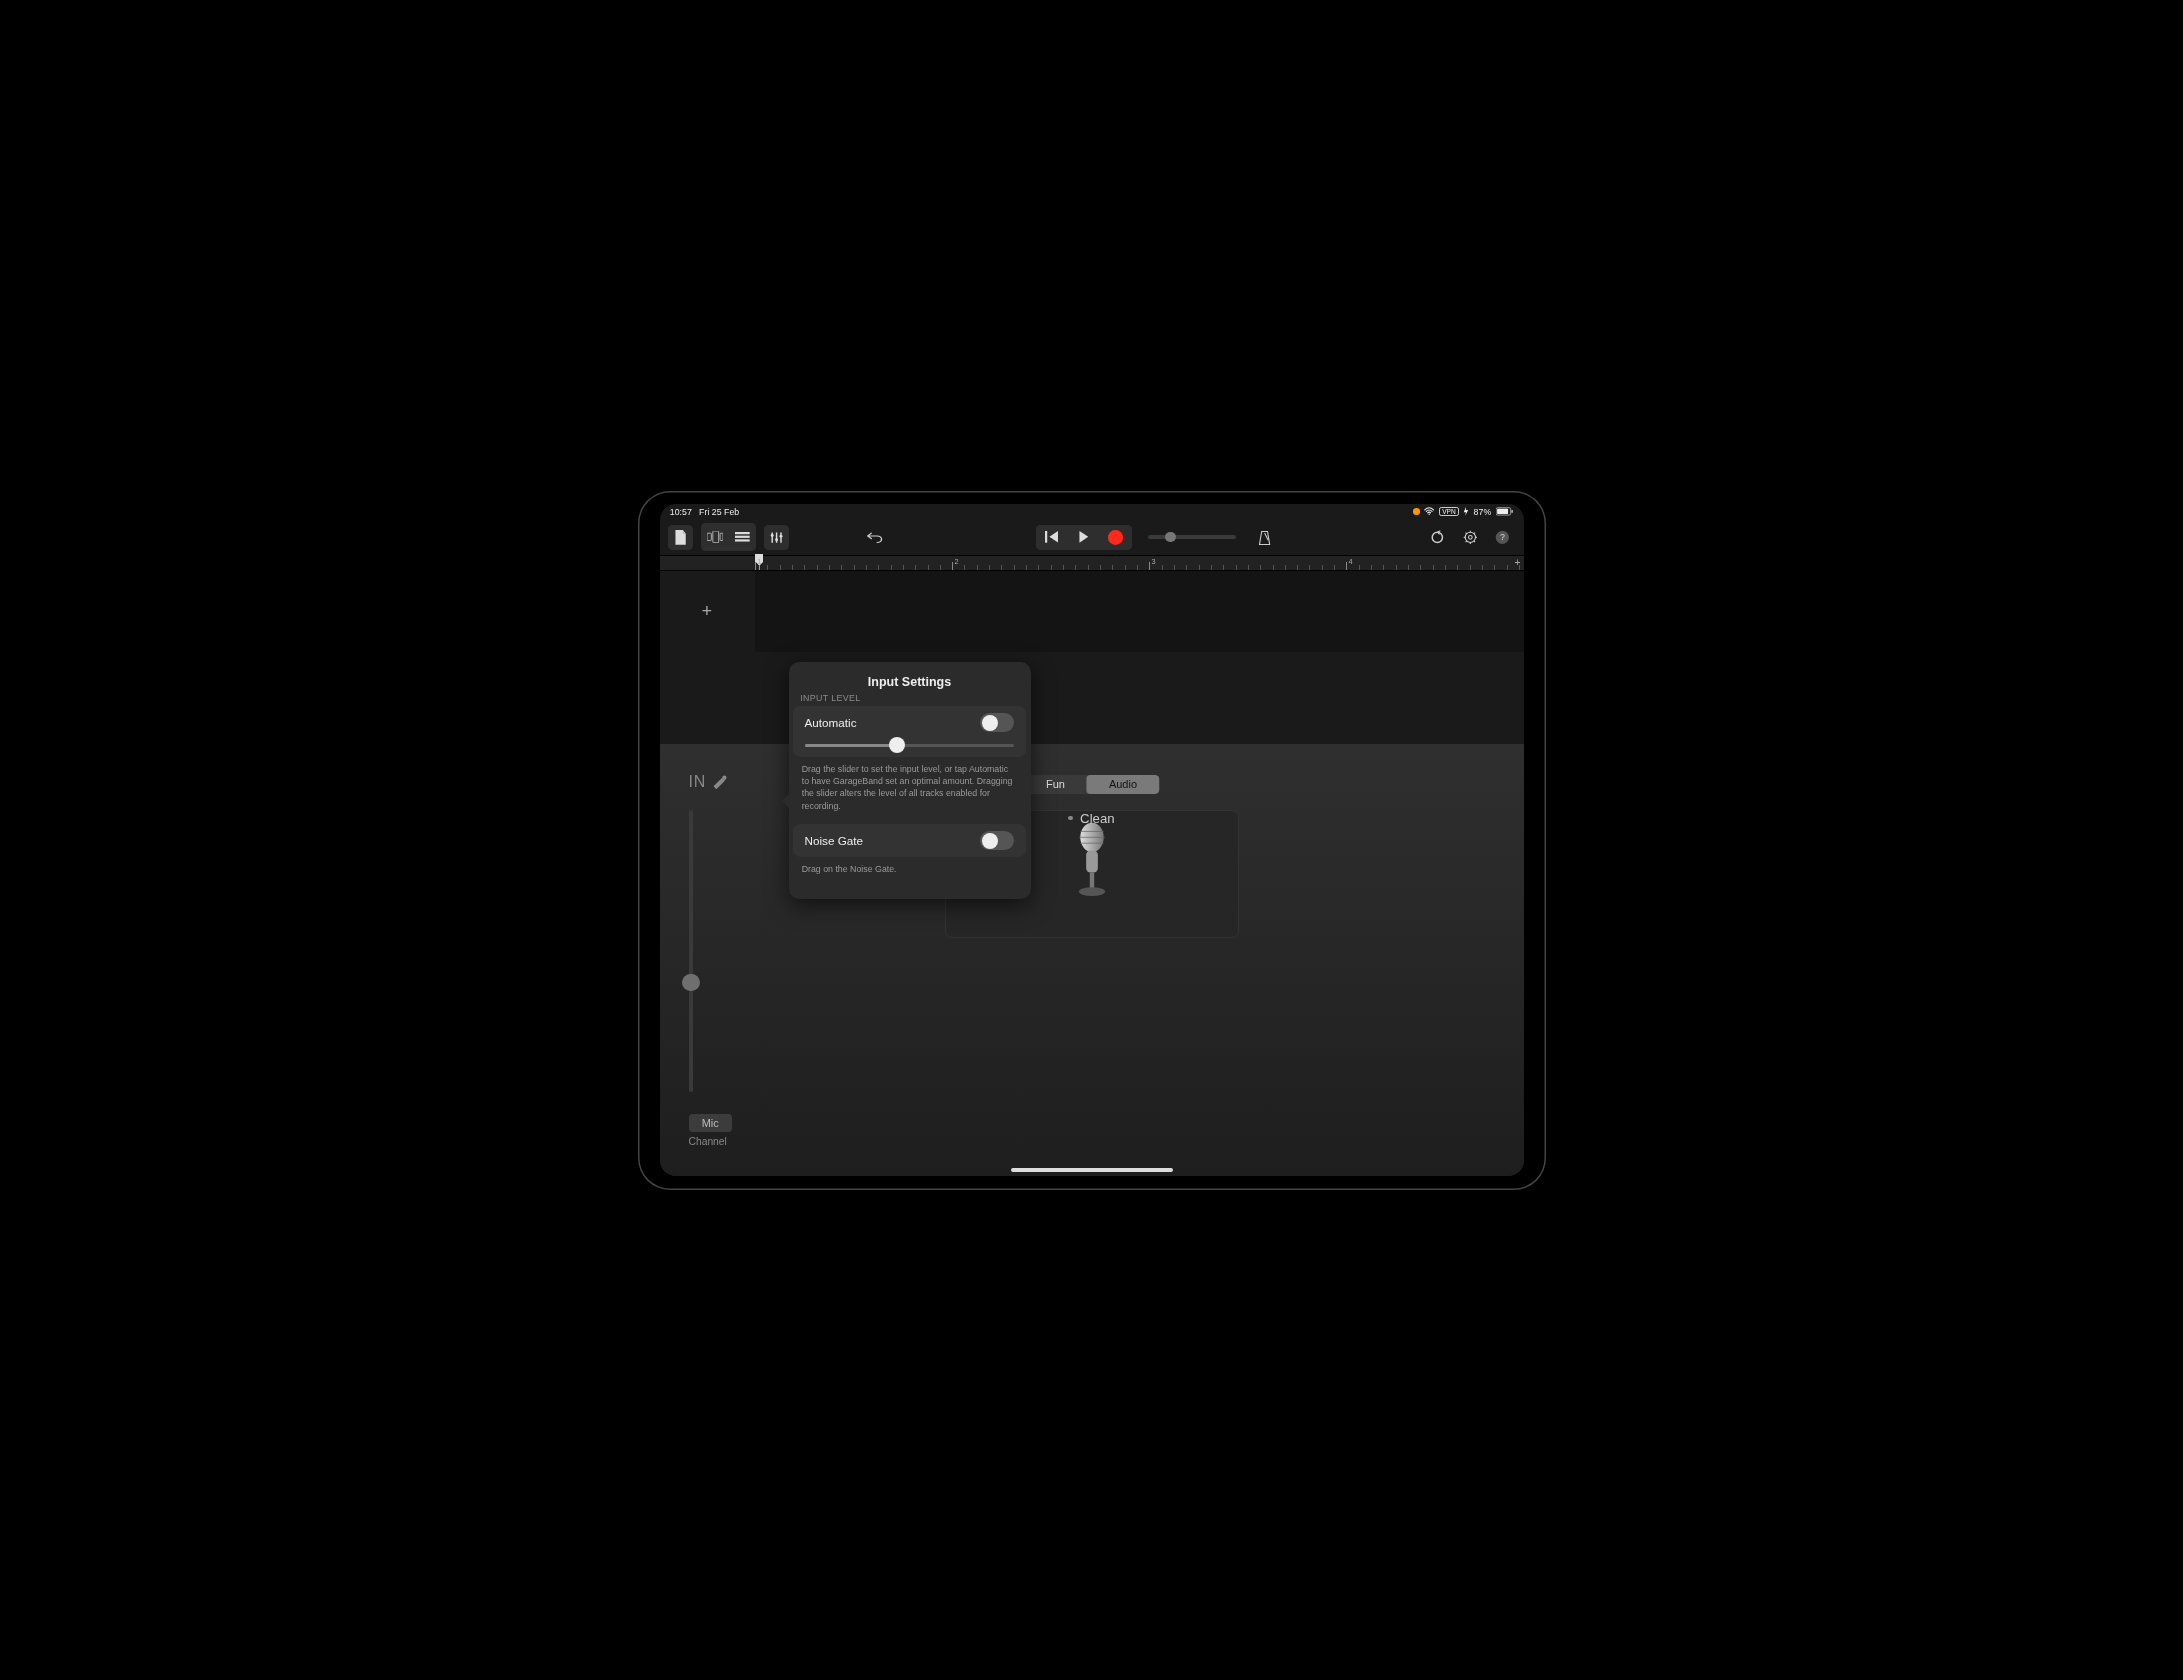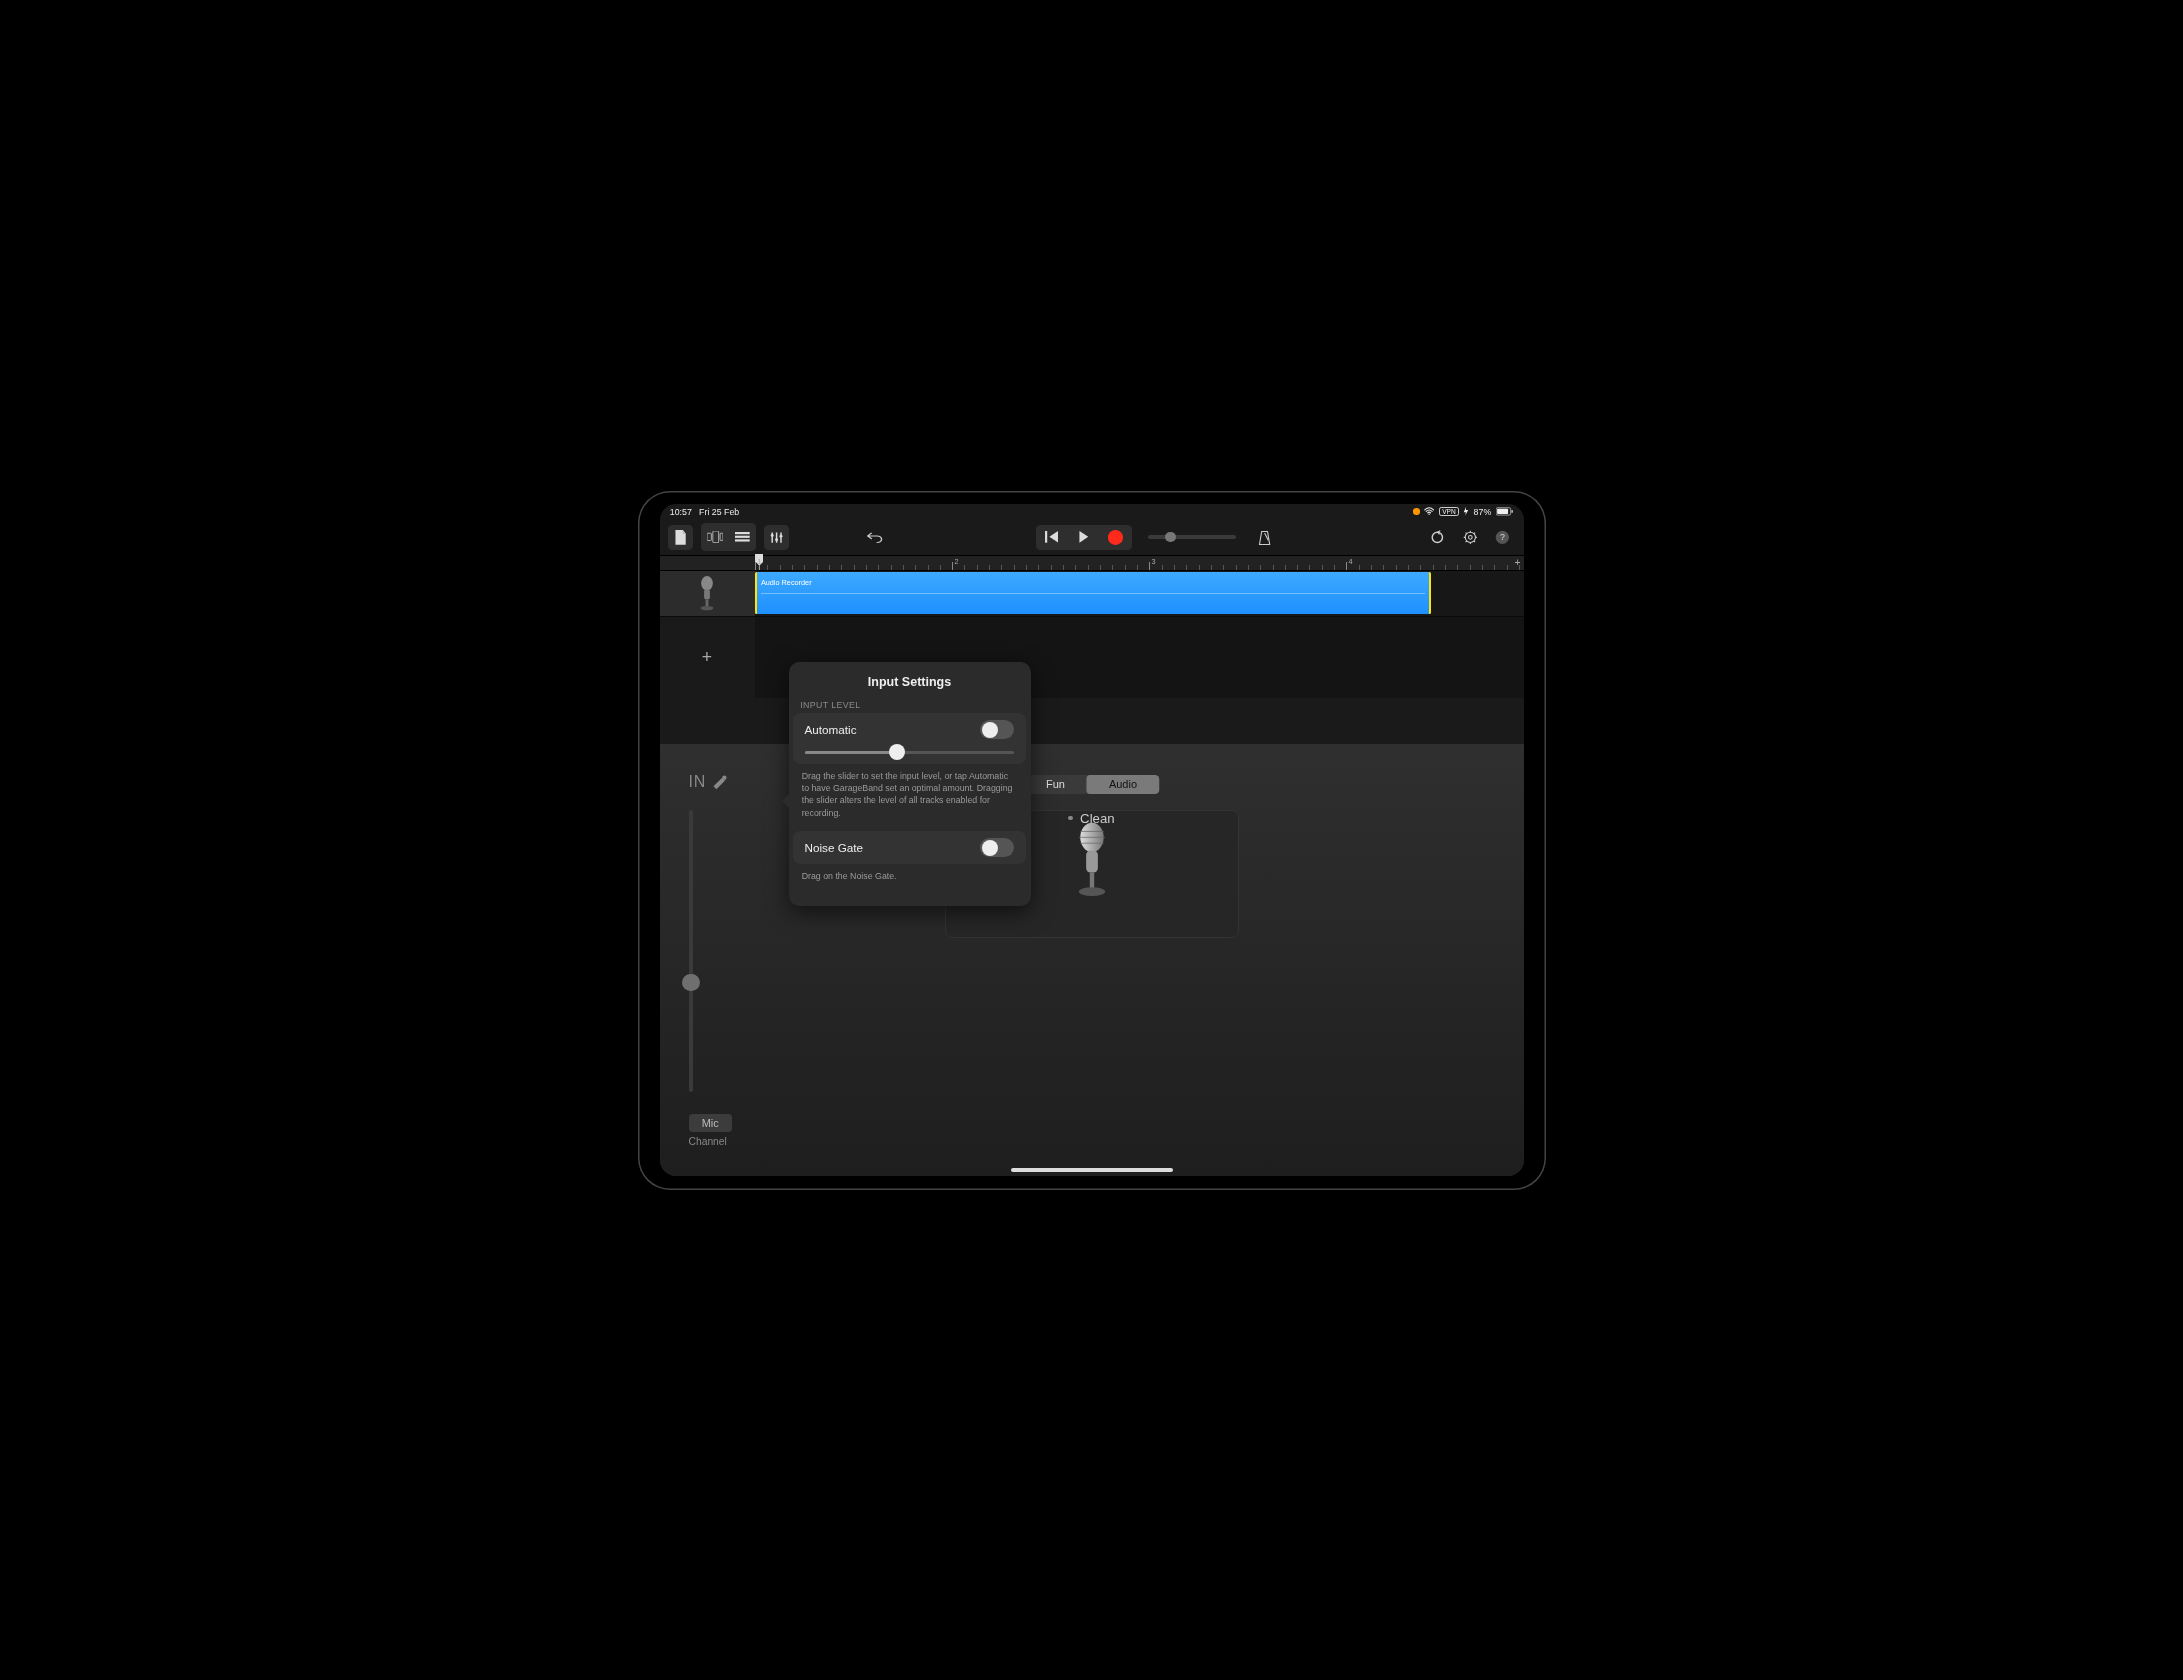--- a/index.html
+++ b/index.html
@@ -68,21 +68,21 @@
   .knobs { position: absolute; top: 257px; left: 50%; transform: translateX(-50%); display: flex; gap: 88px; }
   .knob { display: flex; flex-direction: column; align-items: center; gap: 8.8px; }
   .knob svg { display: block; }
   .knob .klabel { color: #ccc; font-size: 12.5px; }
 
   .home-ind { position: absolute; bottom: 4.4px; left: 50%; transform: translateX(-50%); width: 162px; height: 3.7px; border-radius: 2.2px; background: #ddd; }
 
   
   .popover { position: absolute; left: 129px; top: 158px; width: 242px; background: #2b2b2b; border-radius: 10.3px; padding: 13.2px 0 11.7px; box-shadow: 0 5.9px 22px rgba(0,0,0,.6); z-index: 50; color: #eee; }
   .popover .arrow { position: absolute; left: -6.6px; top: 132px; width: 0; height: 0; border-top: 7.3px solid transparent; border-bottom: 7.3px solid transparent; border-right: 7.3px solid #2b2b2b; }
-  .pop-title { text-align: center; font-size: 12.5px; font-weight: 600; margin-bottom: 11px; }
+  .pop-title { text-align: center; font-size: 12.5px; font-weight: 600; margin-bottom: 4px; }
   .pop-section { padding: 0 11.7px; color: #8a8a8a; font-size: 8.8px; text-transform: uppercase; letter-spacing: 0.4px; margin-bottom: 2.9px; }
   .pop-row { display: flex; align-items: center; justify-content: space-between; padding: 7.3px 11.7px; background: #333; margin: 0 4.4px; border-radius: 7.3px 7.3px 0 0; font-size: 11.7px; }
   .pop-row.single { border-radius: 7.3px; }
   .pop-slider-row { padding: 4.4px 11.7px 10.3px; background: #333; margin: 0 4.4px; border-radius: 0 0 7.3px 7.3px; }
   .hslider { position: relative; height: 2.9px; background: #555; border-radius: 1.5px; }
   .hslider .fill { position: absolute; left: 0; top: 0; bottom: 0; background: #888; border-radius: 1.5px; }
   .hslider .thumb { position: absolute; width: 16px; height: 16px; border-radius: 50%; background: #eee; top: -6.6px; }
   .pop-help { padding: 5.9px 13.2px 11.7px; color: #9a9a9a; font-size: 8.8px; line-height: 1.4; }
   .toggle { width: 34px; height: 19px; border-radius: 9.5px; background: #555; position: relative; cursor: pointer; }
   .toggle .knob { width: 16px; height: 16px; border-radius: 50%; background: #eee; position: absolute; top: 1.5px; left: 1.5px; }
@@ -295,38 +295,20 @@
           <span class="tick" style="left: 702px;"></span>
           <span class="tick" style="left: 715px;"></span>
           <span class="tick" style="left: 727px;"></span>
           <span class="tick" style="left: 739px;"></span>
           <span class="tick" style="left: 752px;"></span>
           <span class="tick" style="left: 764px;"></span>
         </div>
     </div>
 
     <div class="tracks">
-      <div class="track-row">
-        <div class="track-head">
-          <span>
-            <svg width="22" height="35" viewBox="0 0 30 48">
-                <ellipse cx="15" cy="10" rx="8" ry="10" fill="#888"></ellipse>
-                <rect x="11" y="18" width="8" height="14" rx="3" fill="#777"></rect>
-                <rect x="13" y="32" width="4" height="10" fill="#666"></rect>
-                <ellipse cx="15" cy="44" rx="9" ry="3" fill="#555"></ellipse>
-              </svg>
-          </span>
-        </div>
-        <div class="track-lane">
-          <div class="region" id="region" style="left: 0%; width: 88%;">
-            <span class="label">Audio Recorder</span>
-            <div class="wave"></div>
-          </div>
-        </div>
-      </div>
       <div style="display:flex;">
         <div class="add-track">+</div>
         <div style="flex:1;background:#141414;height:81px;"></div>
       </div>
     </div>
 
     <div class="surface">
 
       <div class="in-col">
         <div class="io-label">

